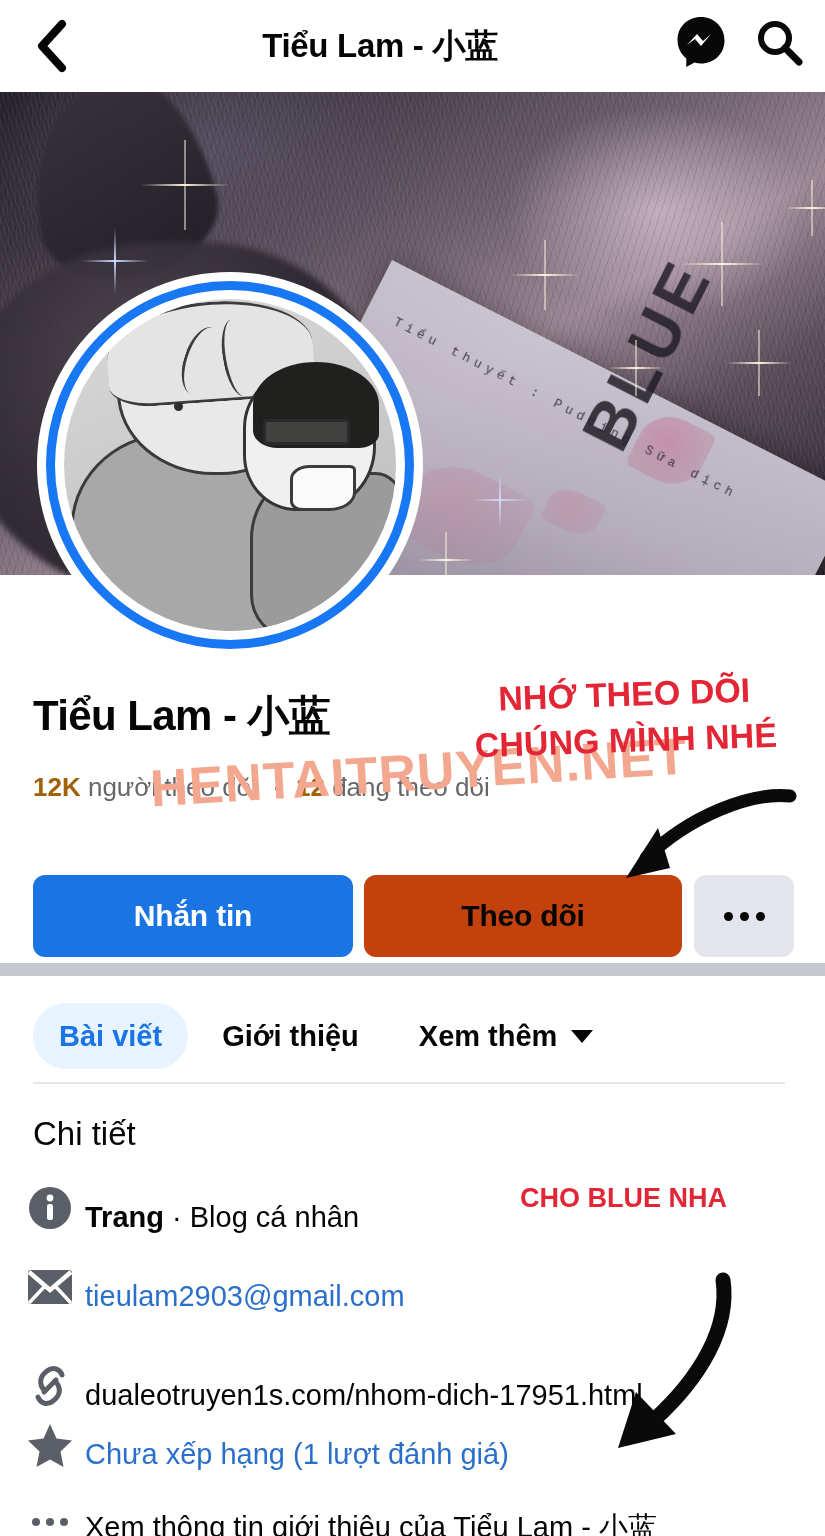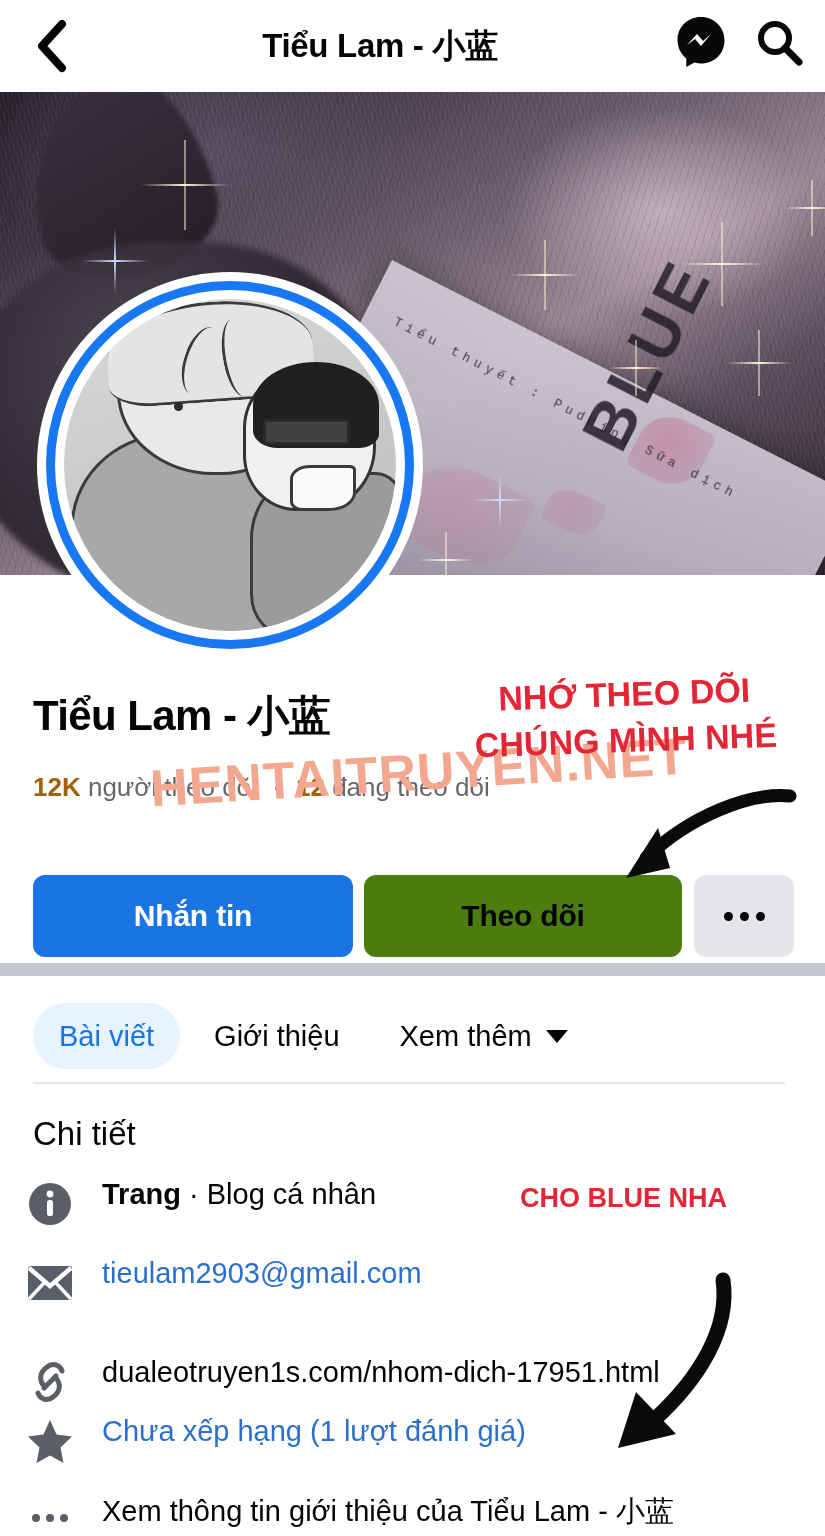--- a/index.html
+++ b/index.html
@@ -187,57 +187,57 @@
   .arrow-2 { left: 580px; top: 1268px; }
 
   
   .actions { position: absolute; left: 0; top: 855px; width: 825px; height: 82px; margin-top: 20px; }
   .btn {
     position: absolute; top: 0; height: 82px; border-radius: 12px;
     display: flex; align-items: center; justify-content: center;
     font-size: 30px; font-weight: 700; letter-spacing: -0.2px;
   }
   .btn-primary { left: 33px; width: 320px; background: #1B74E4; color: #ffffff; }
-  .btn-secondary { left: 364px; width: 318px; background: #4d7c0f; color: #050505; }
+  .btn-secondary { left: 364px; width: 318px; background: #c2410c; color: #050505; }
   .btn-more { left: 694px; width: 100px; background: #E4E6EB; color: #050505; font-size: 30px; }
   .dots3 { display: flex; gap: 7px; }
   .dots3 i { width: 9px; height: 9px; border-radius: 50%; background: #050505; display: block; }
 
   
   .big-divider {
     position: absolute; left: 0; top: 963px; width: 825px; height: 13px; background: #C6C8CF;
   }
 
   
   .tabs {
     position: absolute; left: 0; top: 998px; width: 825px; height: 76px;
     display: flex; align-items: center; padding-left: 33px; gap: 8px;
   }
   .tab {
     height: 66px; padding: 0 26px; border-radius: 33px;
     display: flex; align-items: center; gap: 12px;
-    font-size: 29px; font-weight: 400; color: #050505; white-space: nowrap;
+    font-size: 29px; font-weight: 700; color: #050505; white-space: nowrap;
   }
   .tab.active { background: #E7F3FF; color: #1B74E4; }
   .tab .caret {
     width: 0; height: 0; border-left: 11px solid transparent; border-right: 11px solid transparent;
     border-top: 13px solid #050505; margin-left: 2px;
   }
   .tabs-underline {
     position: absolute; left: 33px; top: 1082px; width: 752px; height: 2px; background: #E4E6EB;
   }
 
   
   .details-title {
     position: absolute; left: 33px; top: 1115px;
     font-size: 33px; font-weight: 400; color: #050505;
   }
   .detail-row {
     position: absolute; left: 24px; width: 790px; height: 56px;
-    display: flex; align-items: flex-start; gap: 26px;
+    display: flex; align-items: flex-end; gap: 9px;
   }
   .detail-icon { width: 52px; height: 52px; display: flex; align-items: center; justify-content: center; flex: 0 0 52px; }
   .detail-text { font-size: 29px; color: #050505; white-space: nowrap; }
   .detail-text.link { color: #2B6FCC; }
   .detail-text b { font-weight: 700; }
   .detail-text .sep { color: #050505; }
   .row-1 { top: 1178px; }
   .row-2 { top: 1257px; }
   .row-3 { top: 1356px; }
   .row-4 { top: 1415px; }

